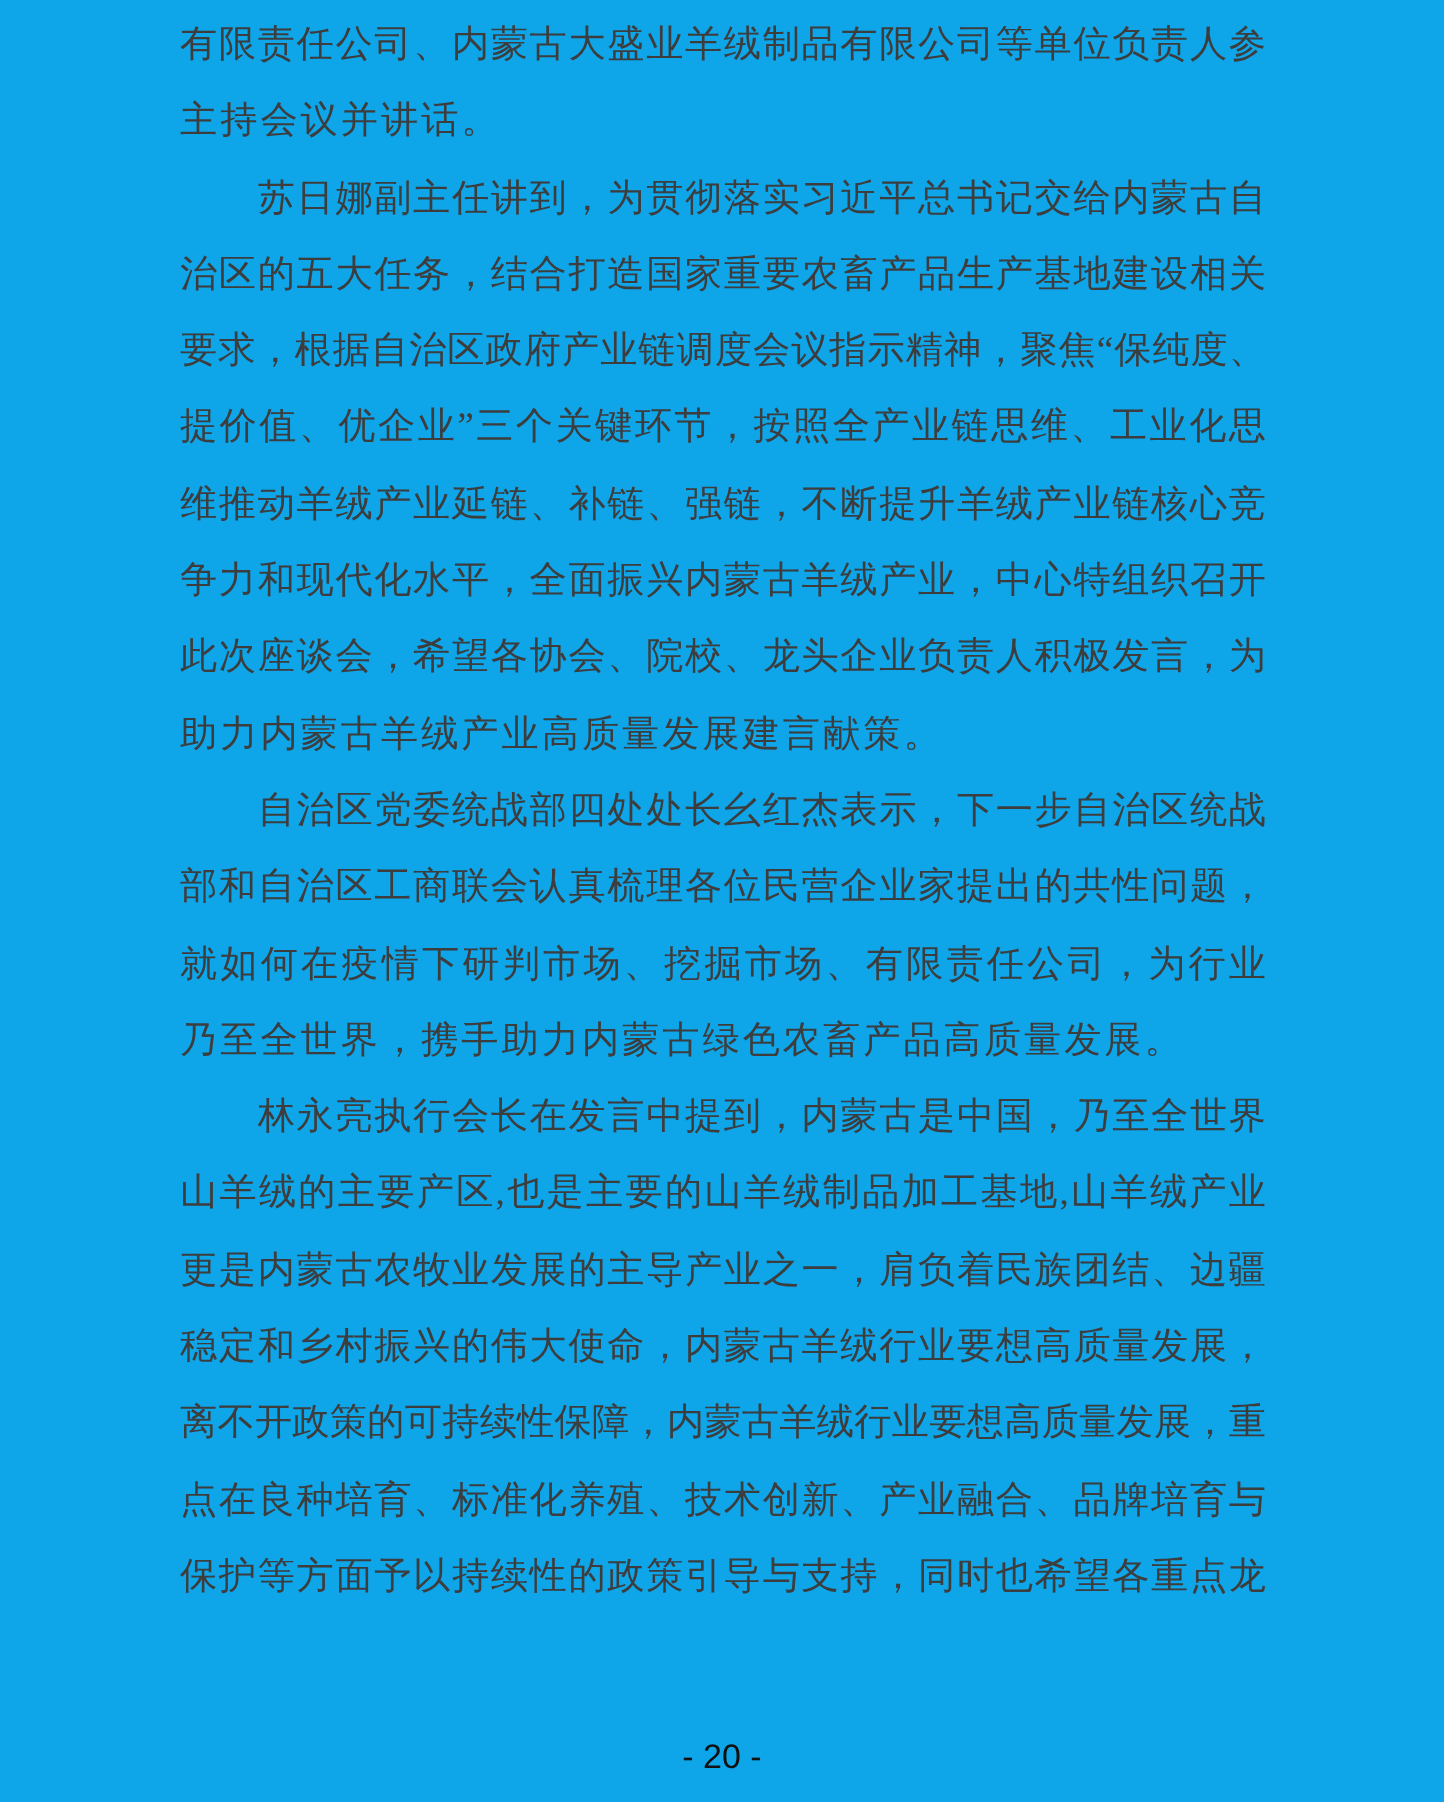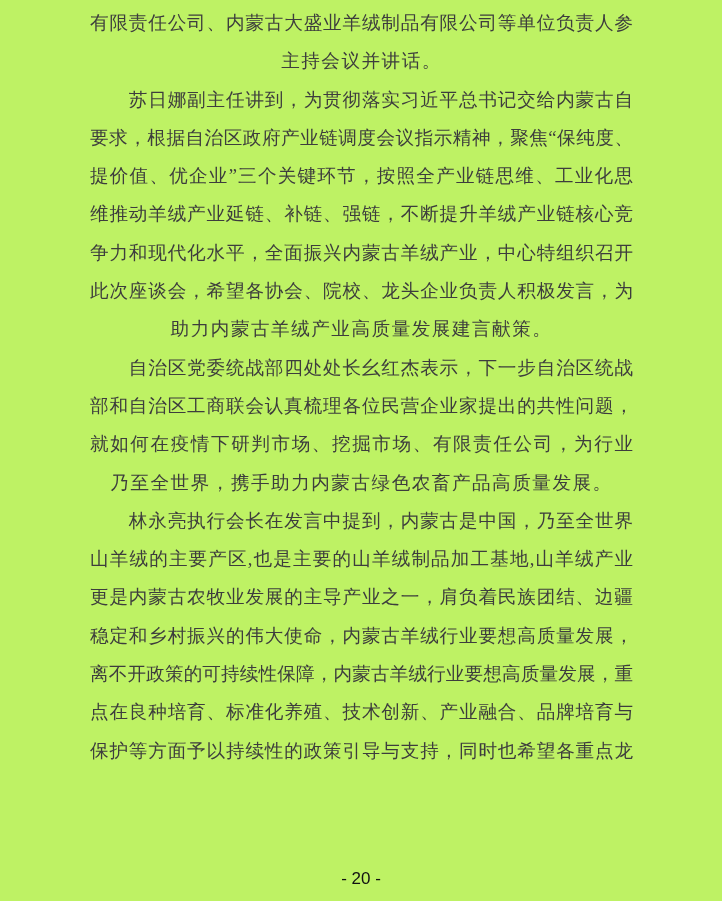--- a/index.html
+++ b/index.html
@@ -4,21 +4,21 @@
 <style>
   html, body {
     margin: 0;
     padding: 0;
     background: #ffffff;
   }
   .page {
     position: relative;
     width: 722px;
     height: 901px;
-    background: #bef264;
+    background: #0ea5e9;
     overflow: hidden;
     font-family: "Liberation Serif", "DejaVu Serif", serif;
   }
   .body-text {
     position: absolute;
     left: 90px;
     top: 4px;
     width: 543px;
   }
   .line {
@@ -29,21 +29,21 @@
     white-space: pre;
     overflow: visible;
   }
   .line.fill {
     text-align: justify;
     text-align-last: justify;
     text-justify: inter-character;
     letter-spacing: 0;
   }
   .line.nofill {
-    text-align: center;
+    text-align: left;
     letter-spacing: 1.5px;
   }
   .footer {
     position: absolute;
     left: 0;
     top: 869px;
     width: 722px;
     text-align: center;
     font-family: "Liberation Sans", "DejaVu Sans", sans-serif;
     font-size: 17px;
@@ -51,20 +51,21 @@
   }
 </style>
 </head>
 <body>
 
 <div class="page">
   <div class="body-text">
       <div class="line fill">有限责任公司、内蒙古大盛业羊绒制品有限公司等单位负责人参</div>
       <div class="line nofill">主持会议并讲话。</div>
       <div class="line fill">　　苏日娜副主任讲到，为贯彻落实习近平总书记交给内蒙古自</div>
+      <div class="line fill">治区的五大任务，结合打造国家重要农畜产品生产基地建设相关</div>
       <div class="line fill">要求，根据自治区政府产业链调度会议指示精神，聚焦“保纯度、</div>
       <div class="line fill">提价值、优企业”三个关键环节，按照全产业链思维、工业化思</div>
       <div class="line fill">维推动羊绒产业延链、补链、强链，不断提升羊绒产业链核心竞</div>
       <div class="line fill">争力和现代化水平，全面振兴内蒙古羊绒产业，中心特组织召开</div>
       <div class="line fill">此次座谈会，希望各协会、院校、龙头企业负责人积极发言，为</div>
       <div class="line nofill">助力内蒙古羊绒产业高质量发展建言献策。</div>
       <div class="line fill">　　自治区党委统战部四处处长幺红杰表示，下一步自治区统战</div>
       <div class="line fill">部和自治区工商联会认真梳理各位民营企业家提出的共性问题，</div>
       <div class="line fill">就如何在疫情下研判市场、挖掘市场、有限责任公司，为行业</div>
       <div class="line nofill">乃至全世界，携手助力内蒙古绿色农畜产品高质量发展。</div>

